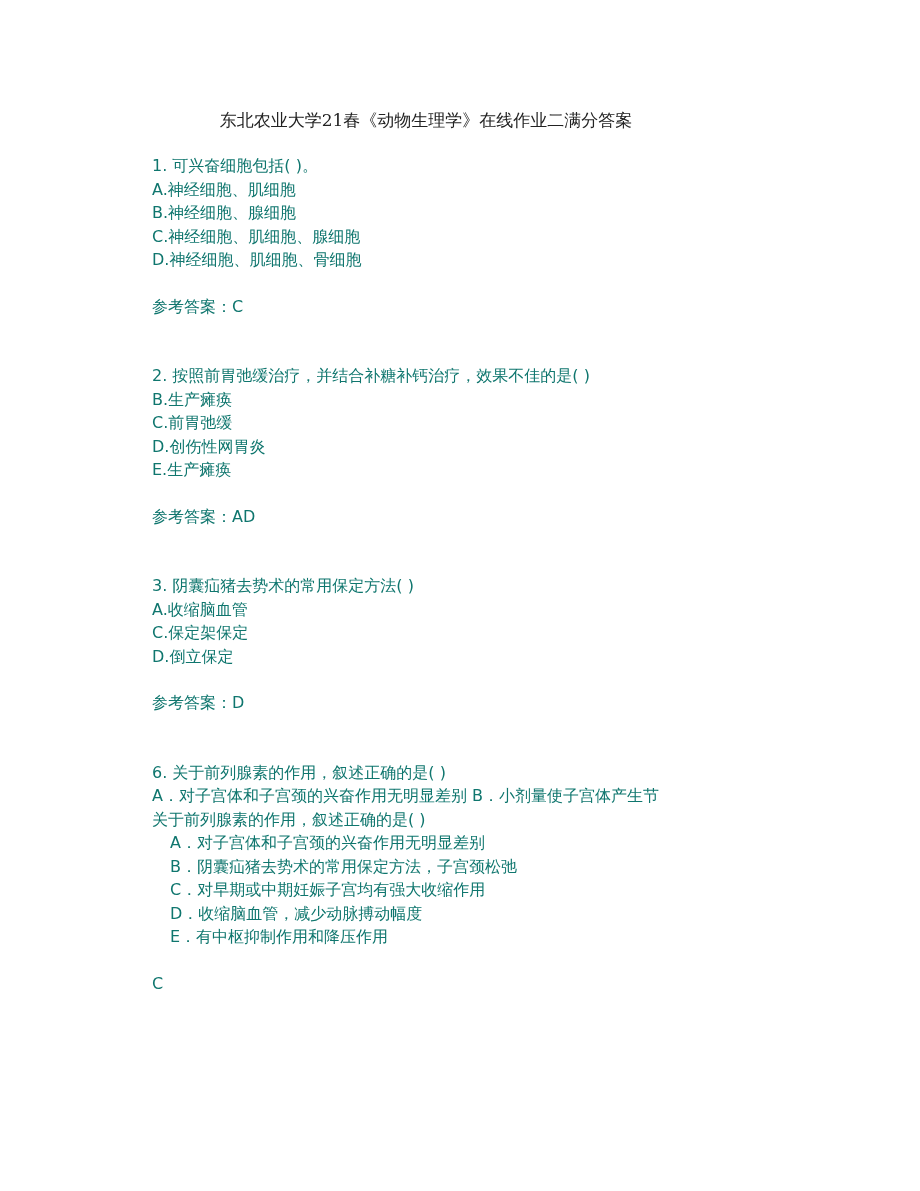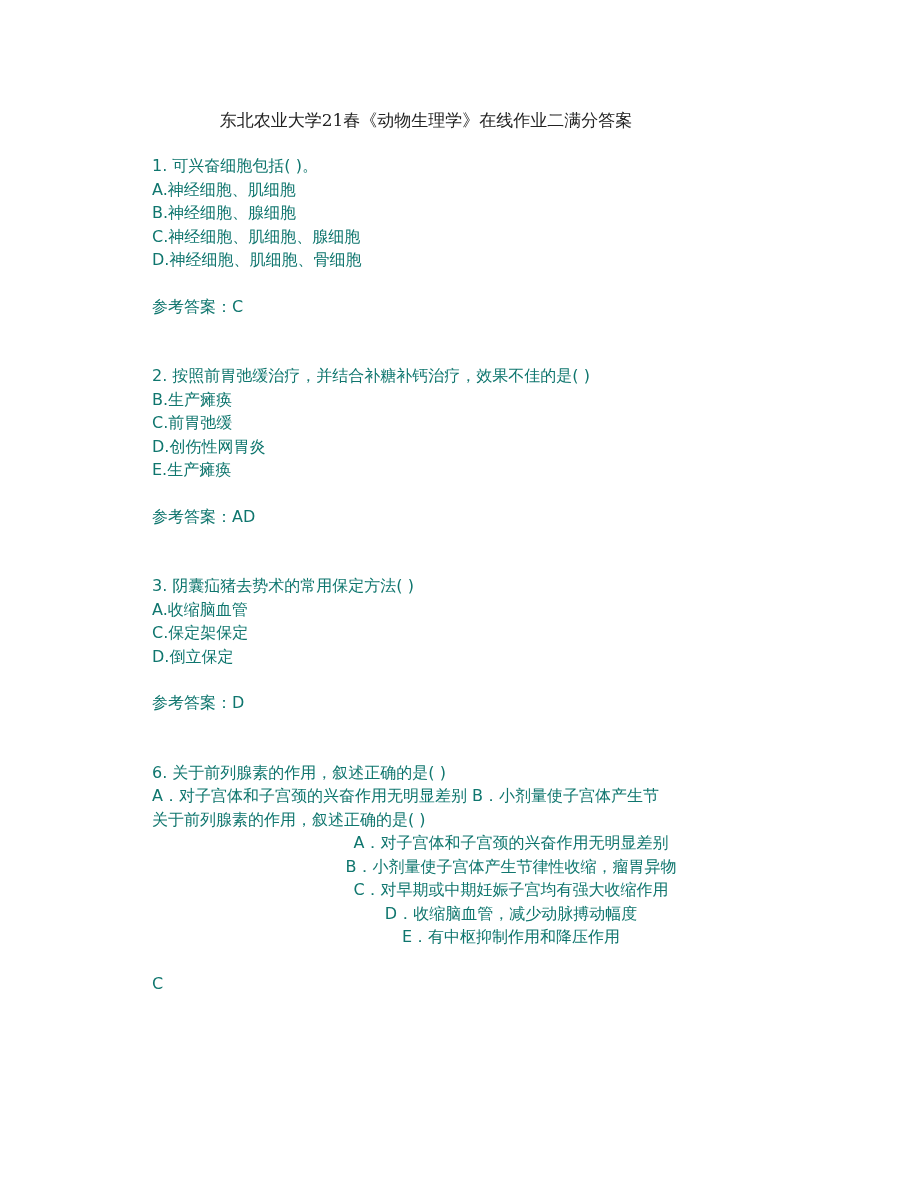--- a/index.html
+++ b/index.html
@@ -34,21 +34,20 @@
       font-size: 16px;
       color: #0f766e;
     }
     .line {
       height: 23.5px;
       line-height: 23.5px;
       white-space: nowrap;
     }
     .indent {
       padding-left: 18px;
-      text-align: center;
     }
     .gap-sm { height: 23px; }
     .gap-lg { height: 46px; }
     .q-block { }
   </style>
 </head>
 <body>
 
 <div class="title">东北农业大学21春《动物生理学》在线作业二满分答案</div>
 
@@ -87,21 +86,21 @@
     <div class="line">参考答案：D</div>
   </div>
 
   <div class="gap-lg"></div>
 
   <div class="q-block">
     <div class="line">6.  关于前列腺素的作用，叙述正确的是(  )</div>
     <div class="line">A．对子宫体和子宫颈的兴奋作用无明显差别   B．小剂量使子宫体产生节</div>
     <div class="line">关于前列腺素的作用，叙述正确的是(  )</div>
     <div class="line indent">A．对子宫体和子宫颈的兴奋作用无明显差别</div>
-    <div class="line indent">B．小剂量使子宫体产生节律性收缩，瘤胃异物</div>
+    <div class="line indent">B．阴囊疝猪去势术的常用保定方法，子宫颈松弛</div>
     <div class="line indent">C．对早期或中期妊娠子宫均有强大收缩作用</div>
     <div class="line indent">D．收缩脑血管，减少动脉搏动幅度</div>
     <div class="line indent">E．有中枢抑制作用和降压作用</div>
     <div class="gap-sm"></div>
     <div class="line">C</div>
   </div>
 
 </div>
 
 </body></html>

